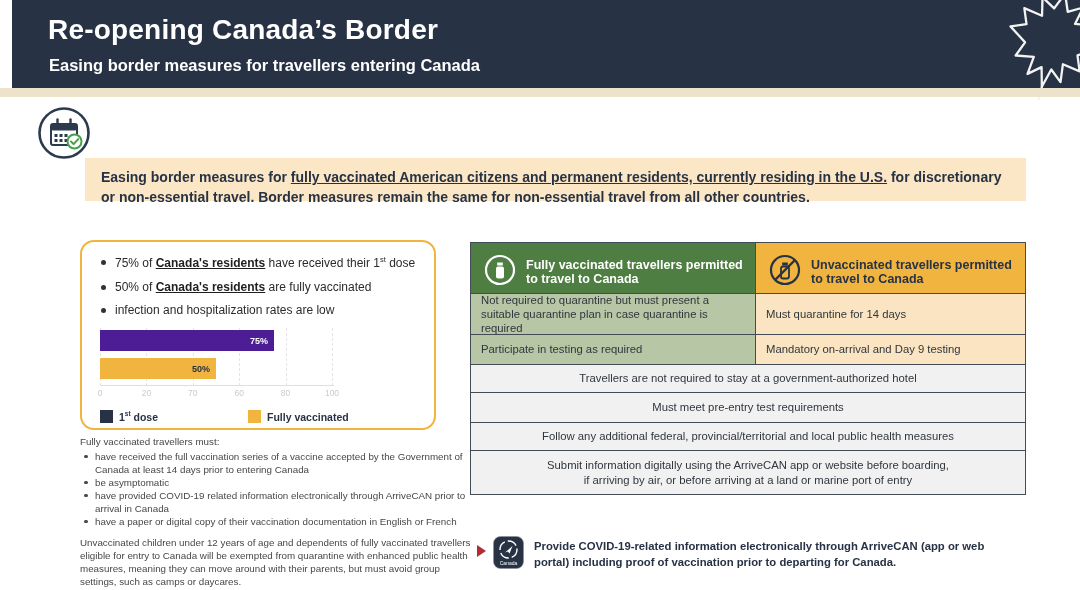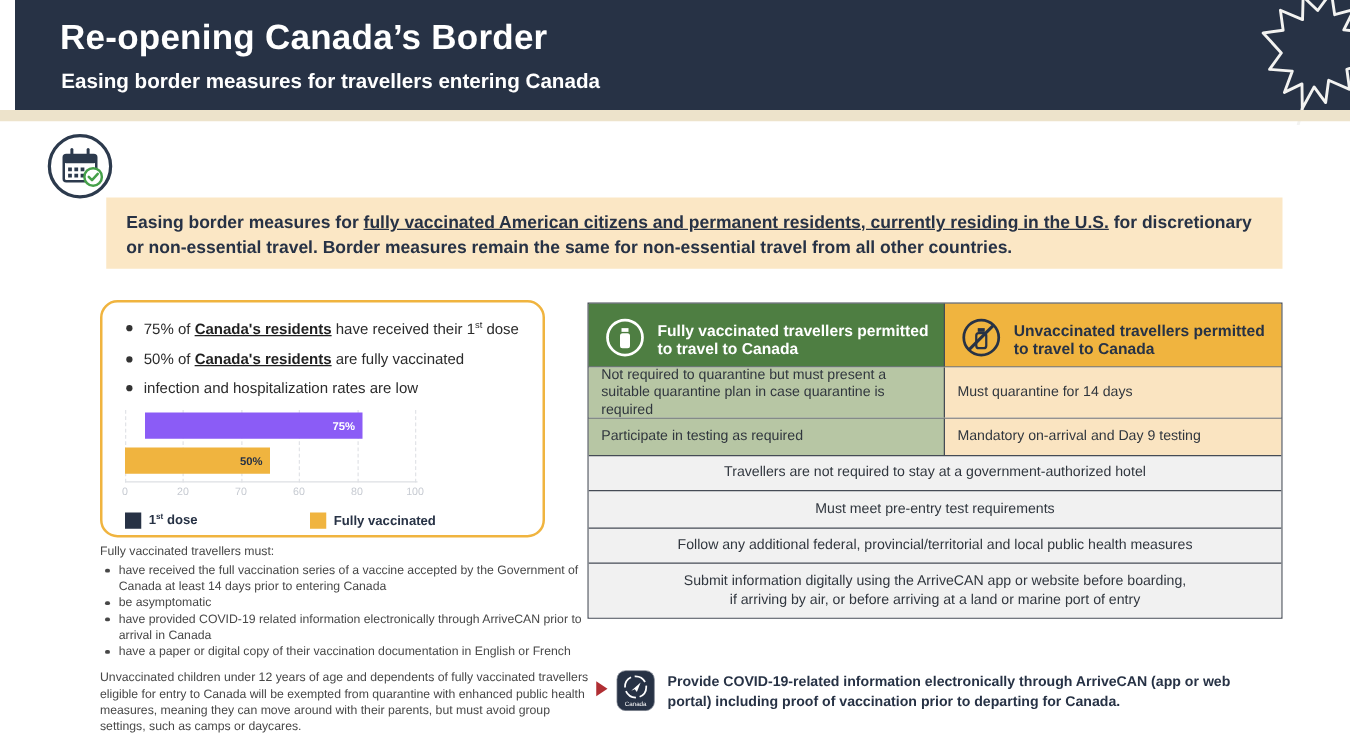--- a/index.html
+++ b/index.html
@@ -14,21 +14,21 @@
   .beige-strip { position:absolute; left:0; top:88px; width:1080px; height:9px; background:#EDE3CB; }
 
   
   .date-pill { position:absolute; left:64px; top:112px; width:356px; height:43px; background:#F0B43F;
                border-radius:22px; display:flex; align-items:center; padding-left:42px; }
   .date-pill .d-bold { font-size:18px; font-weight:800; color:#273245; }
   .date-pill .d-time { font-size:18px; font-weight:400; color:#273245; margin-left:6px; }
   .date-icon { position:absolute; left:37px; top:106px; width:54px; height:54px; }
 
   
-  .announce { position:absolute; left:85px; top:158px; width:941px; height:57px; background:#FBE7C5;
+  .announce { position:absolute; left:85px; top:158px; width:941px; height:43px; background:#FBE7C5;
               padding:9px 16px; font-size:14px; font-weight:700; color:#273245; line-height:1.45; }
   .announce .ul { text-decoration:underline; }
 
   
   .stats-box { position:absolute; left:80px; top:240px; width:356px; height:190px; background:#fff;
                border:2px solid #F0B43F; border-radius:14px; padding:13px 16px 0 16px; }
   .stats-bullets { list-style:none; }
   .stats-bullets li { position:relative; padding-left:17px; font-size:12px; color:#2b2b2b; line-height:1.3; margin-bottom:8px; }
   .stats-bullets li::before { content:""; position:absolute; left:3px; top:5px; width:5px; height:5px; border-radius:50%; background:#333; }
   .stats-bullets b { color:#1f1f1f;text-decoration:underline; }
@@ -135,21 +135,21 @@
     </ul>
     <div class="chart">
       <div class="plot">
           <div class="gridline" style="left: 100%;"></div>
           <div class="gridline" style="left: 80%;"></div>
           <div class="gridline" style="left: 60%;"></div>
           <div class="gridline" style="left: 40%;"></div>
           <div class="gridline" style="left: 20%;"></div>
           <div class="gridline" style="left: 0%;"></div>
         <div class="bars">
-          <div class="bar" style="width: 75%; background: #8b5cf6; margin-left: 16px;">
+          <div class="bar" style="width: 75%; background: #4c1d95;">
             <span class="bar-label light">75%</span>
           </div>
           <div class="bar" style="width: 50%; background: rgb(240, 180, 63);">
             <span class="bar-label dark">50%</span>
           </div>
         </div>
         <div class="axis-line"></div>
       </div>
       <div class="ticks">
           <span class="tick" style="left: 0%;">0</span>

